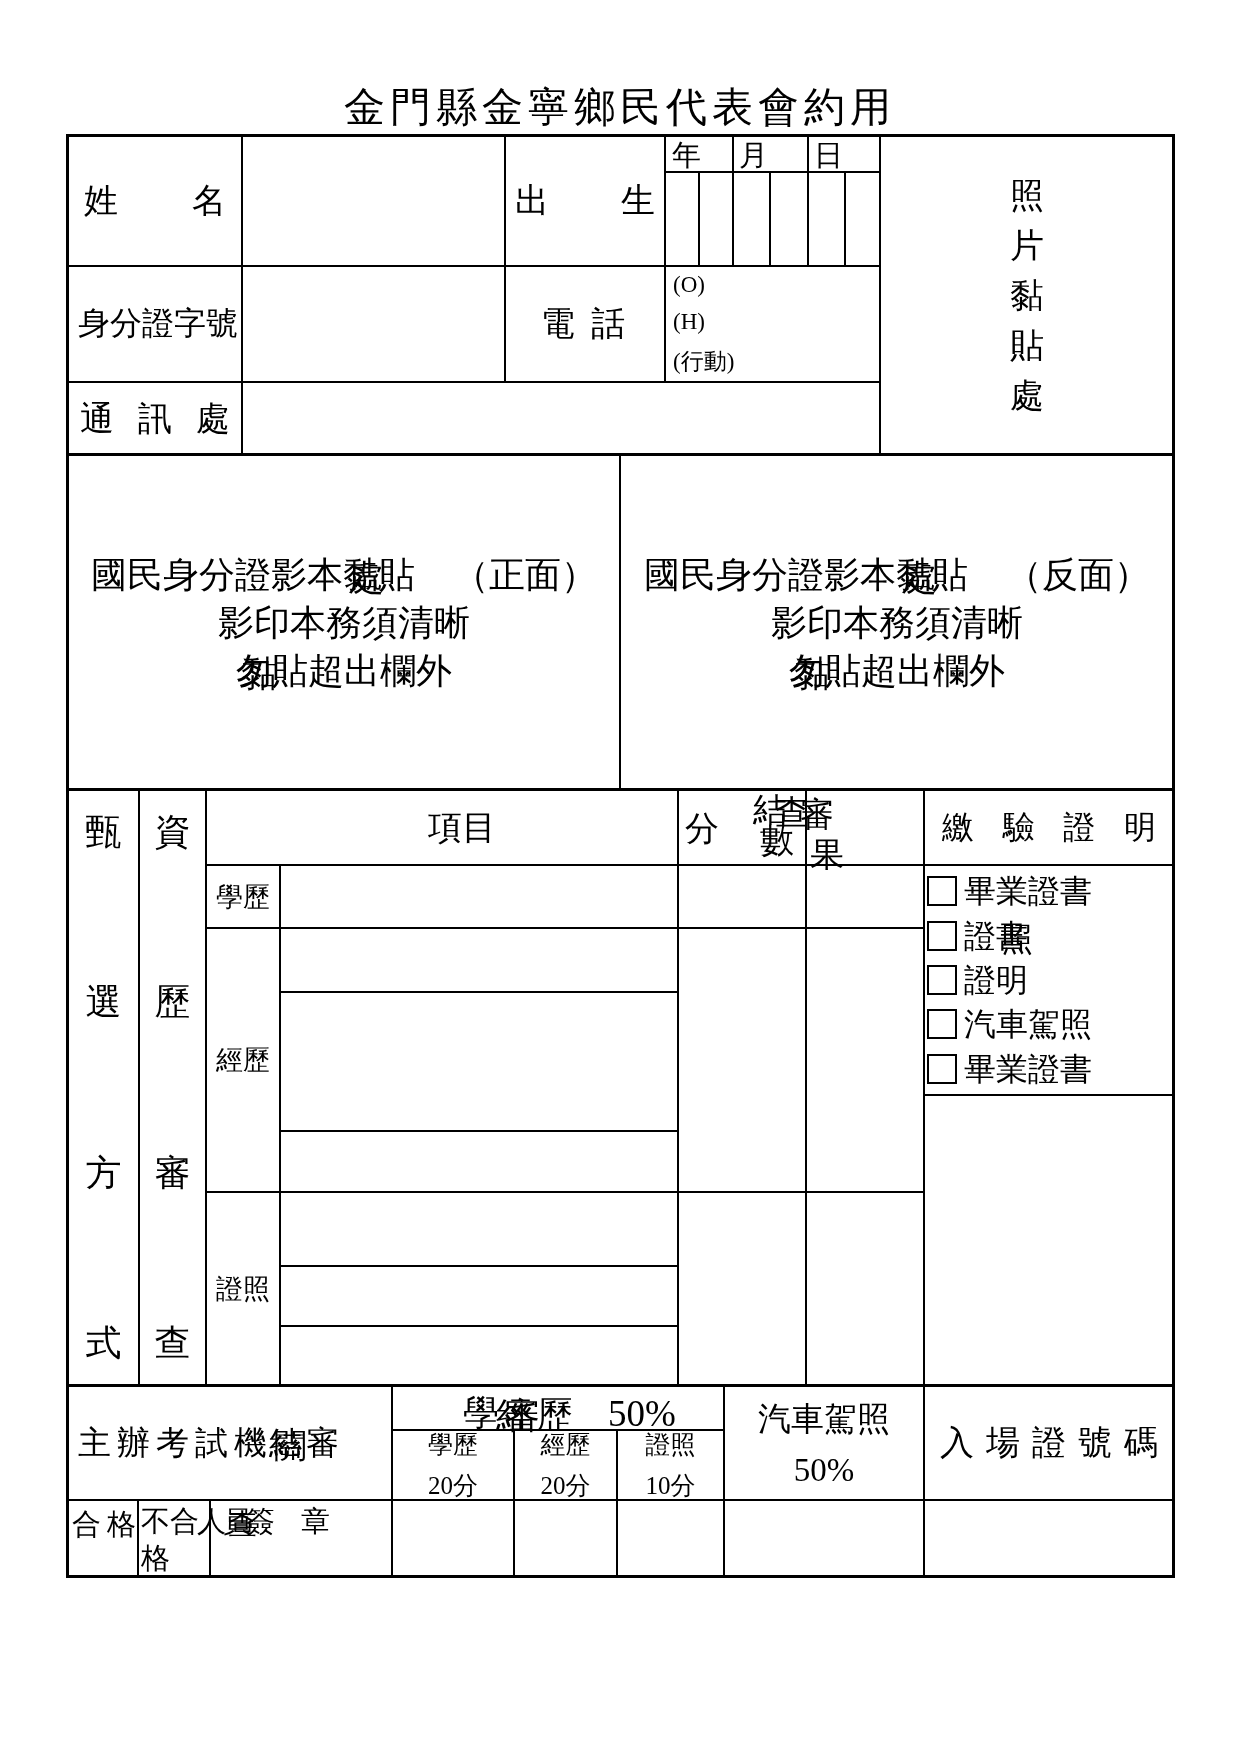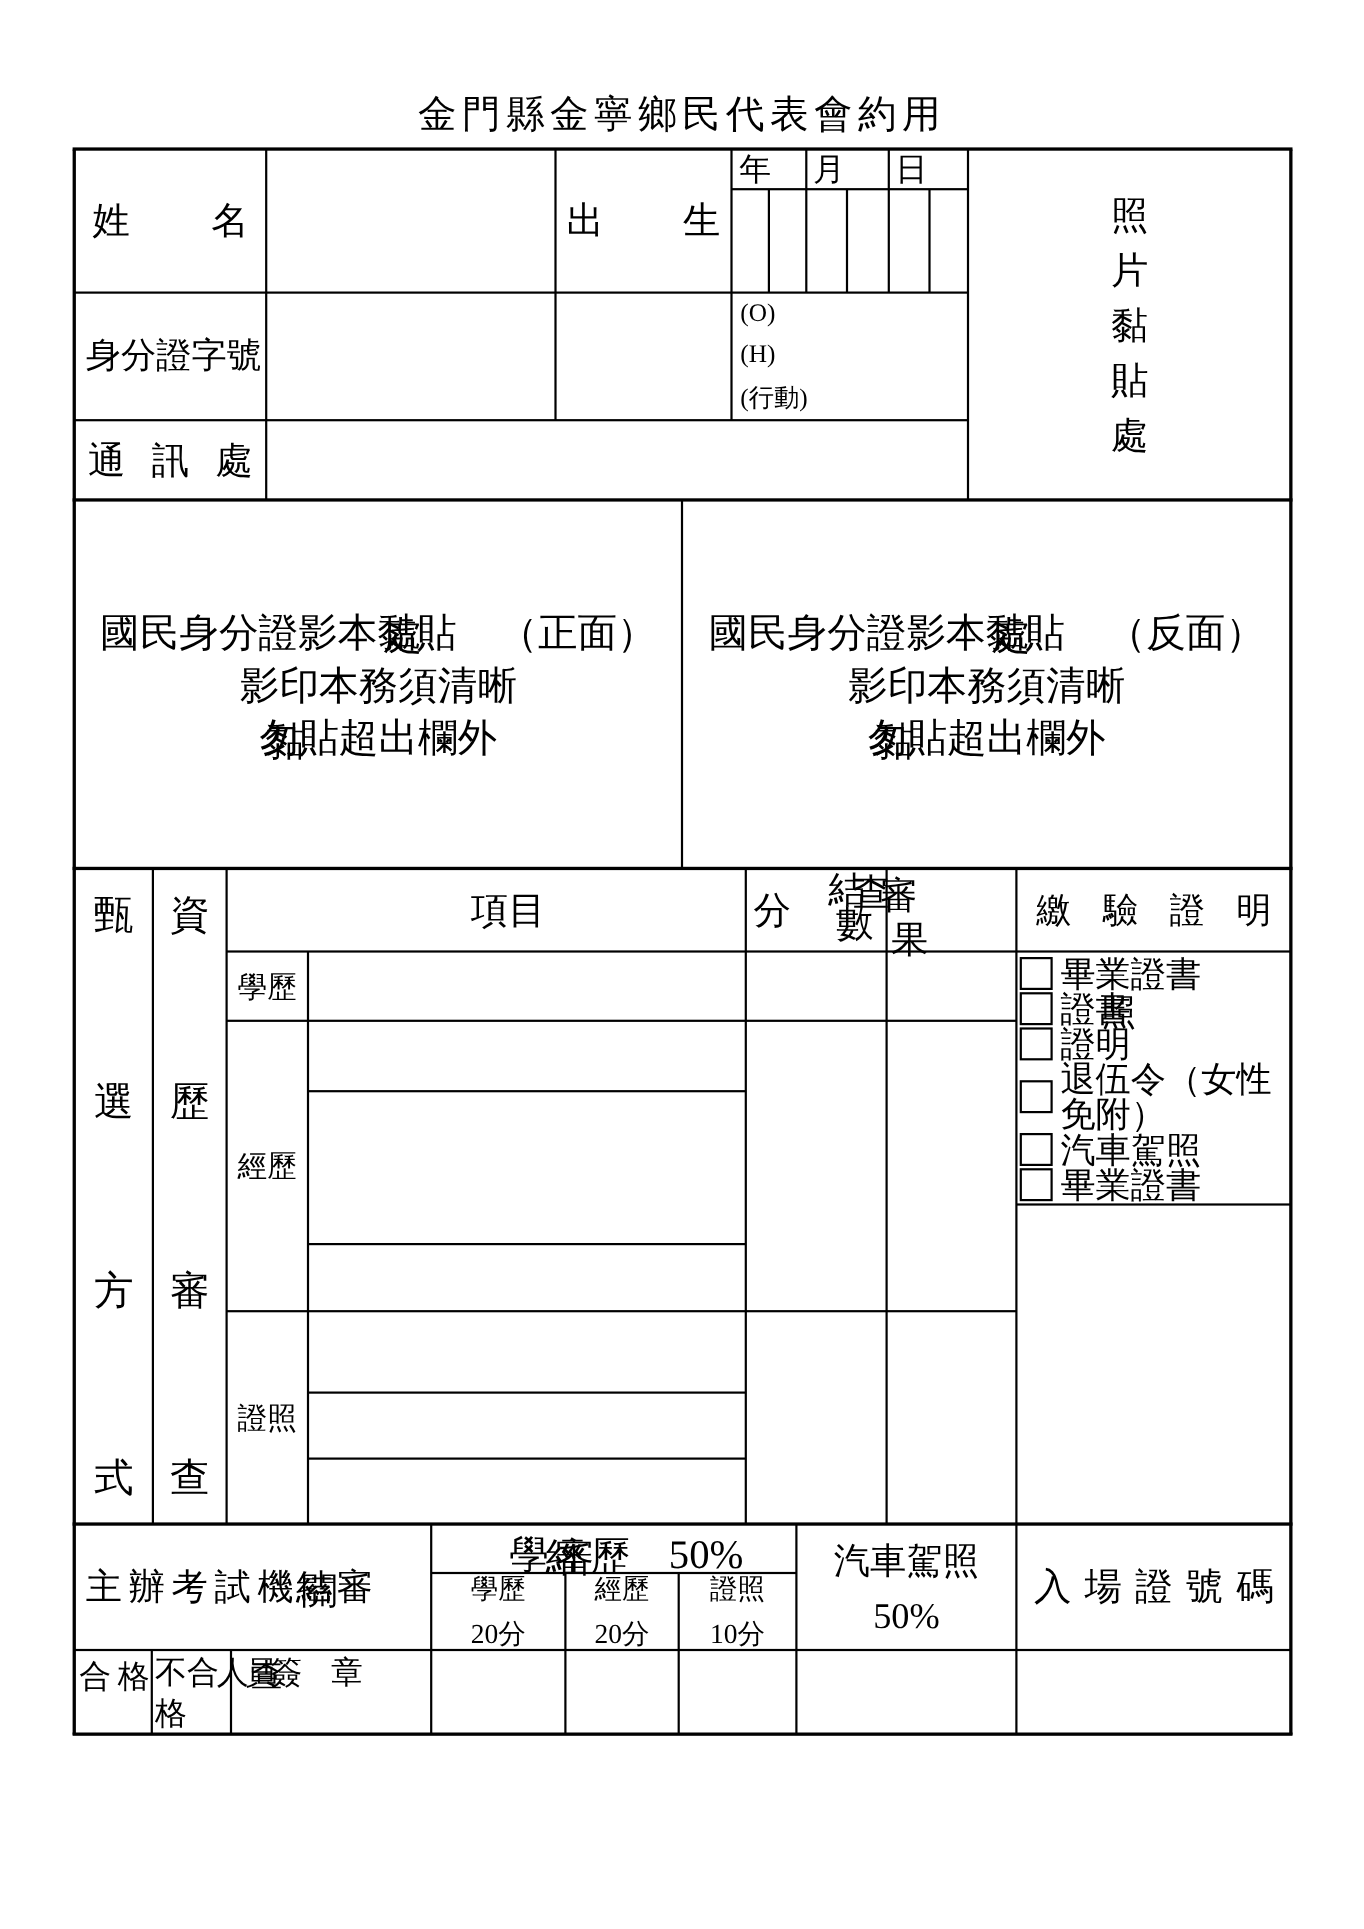--- a/index.html
+++ b/index.html
@@ -10,21 +10,21 @@
   .flexbox{position:absolute;display:flex;}
   .sb{justify-content:space-between;align-items:center;}
   .cc{justify-content:center;align-items:center;}
   .col{flex-direction:column;}
   .ov{position:relative;display:inline-block;}
   .ov .b{position:absolute;left:5px;top:3px;}
   .cellhot{position:absolute;}
   .chk{width:26px;height:26px;border:2px solid #000;flex:0 0 auto;margin-right:7px;background:#fff;}
   .chkitem{display:flex;align-items:center;font-size:32px;line-height:1;}
   .vtext{display:flex;flex-direction:column;align-items:center;}
-  .title1{font-size:35px;letter-spacing:5px;font-family:"Liberation Serif","DejaVu Serif",serif;}
+  .title1{font-size:41px;letter-spacing:5px;font-family:"Liberation Serif","DejaVu Serif",serif;}
   .title2{font-size:33px;letter-spacing:1px;font-family:"Liberation Sans","DejaVu Sans",sans-serif;}
   .idcopy{position:absolute;display:flex;flex-direction:column;justify-content:center;align-items:center;
           font-size:36px;line-height:1;gap:12px;}
   .idline{display:flex;align-items:center;}
 </style>
 </head>
 <body>
 
 <div id="page">
 
@@ -105,20 +105,23 @@
 
   <div class="flexbox sb" style="left:68px;top:266px;width:174px;height:116px;padding:0 10px;box-sizing:border-box;font-size:32px;">
     <span>身</span>
       <span>分</span>
       <span>證</span>
       <span>字</span>
       <span>號</span>
   </div>
   <div class="cellhot" style="left:243px;top:267px;width:261px;height:114px;"></div>
 
+  <div class="flexbox cc" style="left:505px;top:266px;width:160px;height:116px;font-size:34px;letter-spacing:4px;">
+    <span>電 話</span>
+  </div>
   <div class="flexbox col" style="left:665px;top:266px;width:215px;height:116px;justify-content:space-around;padding-left:8px;box-sizing:border-box;font-size:23px;">
     <span>(O)</span>
     <span>(H)</span>
     <span>(行動)</span>
   </div>
 
   <div class="flexbox sb" style="left:68px;top:382px;width:174px;height:73px;padding:0 12px;box-sizing:border-box;font-size:34px;">
     <span>通</span>
       <span>訊</span>
       <span>處</span>
@@ -233,24 +236,20 @@
       <span class="chk"></span>
         <span>證</span>
         <span class="ov"><span>書</span><span class="b">照</span></span>
     </div>
     <div class="chkitem">
       <span class="chk"></span>
         <span>證明</span>
     </div>
     <div class="chkitem">
       <span class="chk"></span>
-        <span>退伍令（女性免附）</span>
-    </div>
-    <div class="chkitem">
-      <span class="chk"></span>
         <span>汽車駕照</span>
     </div>
     <div class="chkitem">
       <span class="chk"></span>
         <span>畢業證書</span>
     </div>
   </div>
 
   <div class="flexbox" style="left:68px;top:1386px;width:324px;height:114px;align-items:center;padding-left:10px;box-sizing:border-box;font-size:33px;gap:6px;">
     <span>主</span>

